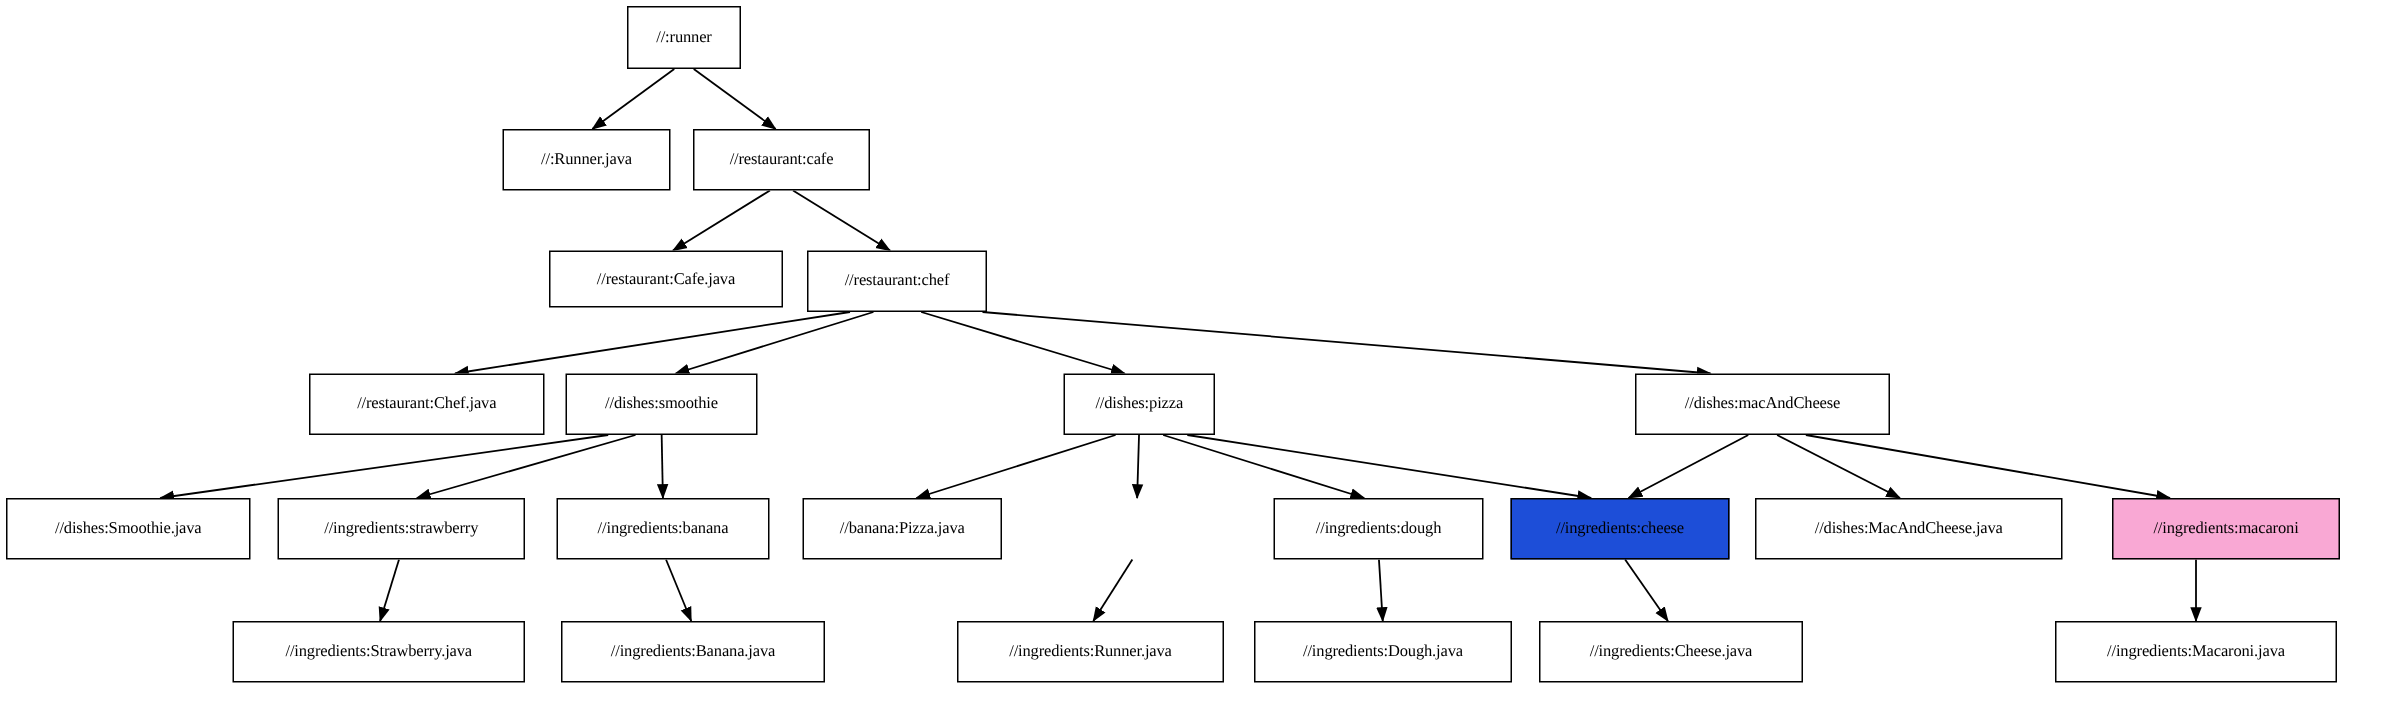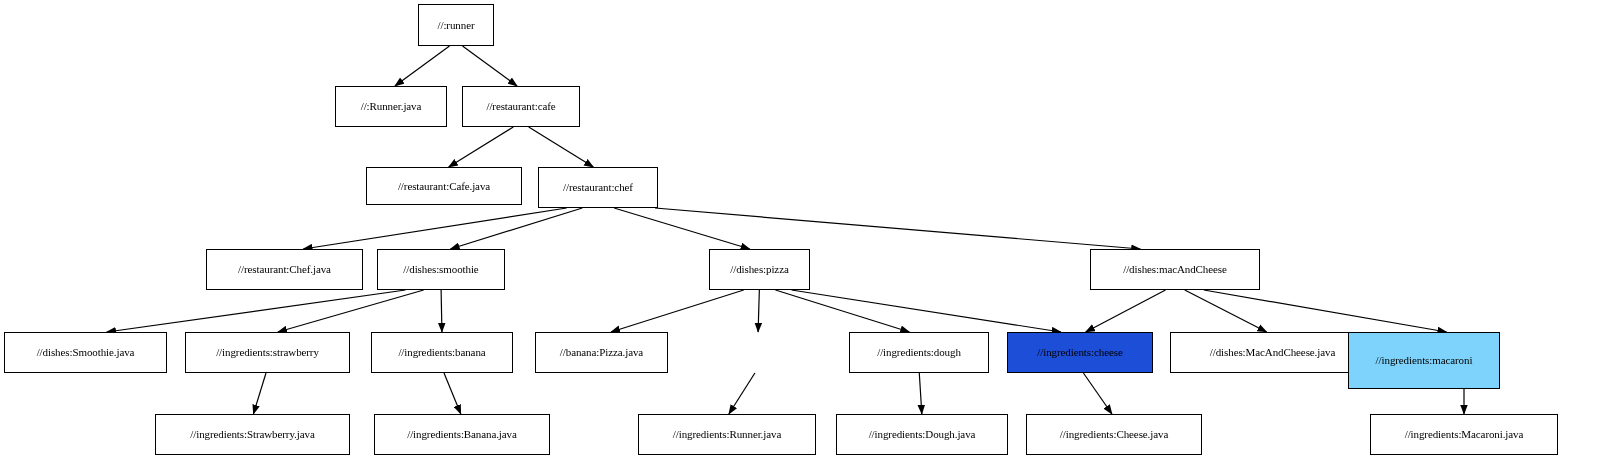--- a/index.html
+++ b/index.html
@@ -130,21 +130,21 @@
       </div>
       <div class="node" style="left: 849px; top: 332px; width: 140px; height: 41px; border-color: rgb(0, 0, 0); background: rgb(255, 255, 255);">
         <span class="node-label">//ingredients:dough</span>
       </div>
       <div class="node" style="left: 1007px; top: 332px; width: 146px; height: 41px; border-color: rgb(0, 0, 0); background: #1d4ed8;">
         <span class="node-label">//ingredients:cheese</span>
       </div>
       <div class="node" style="left: 1170px; top: 332px; width: 205px; height: 41px; border-color: rgb(0, 0, 0); background: rgb(255, 255, 255);">
         <span class="node-label">//dishes:MacAndCheese.java</span>
       </div>
-      <div class="node" style="left: 1348px; top: 332px; width: 152px; height: 57px; border-color: rgb(0, 0, 0); background: #7dd3fc;">
+      <div class="node" style="left: 1408px; top: 332px; width: 152px; height: 41px; border-color: rgb(0, 0, 0); background: #f9a8d4;">
         <span class="node-label">//ingredients:macaroni</span>
       </div>
       <div class="node" style="left: 155px; top: 414px; width: 195px; height: 41px; border-color: rgb(0, 0, 0); background: rgb(255, 255, 255);">
         <span class="node-label">//ingredients:Strawberry.java</span>
       </div>
       <div class="node" style="left: 374px; top: 414px; width: 176px; height: 41px; border-color: rgb(0, 0, 0); background: rgb(255, 255, 255);">
         <span class="node-label">//ingredients:Banana.java</span>
       </div>
       <div class="node" style="left: 638px; top: 414px; width: 178px; height: 41px; border-color: rgb(0, 0, 0); background: rgb(255, 255, 255);">
         <span class="node-label">//ingredients:Runner.java</span>

